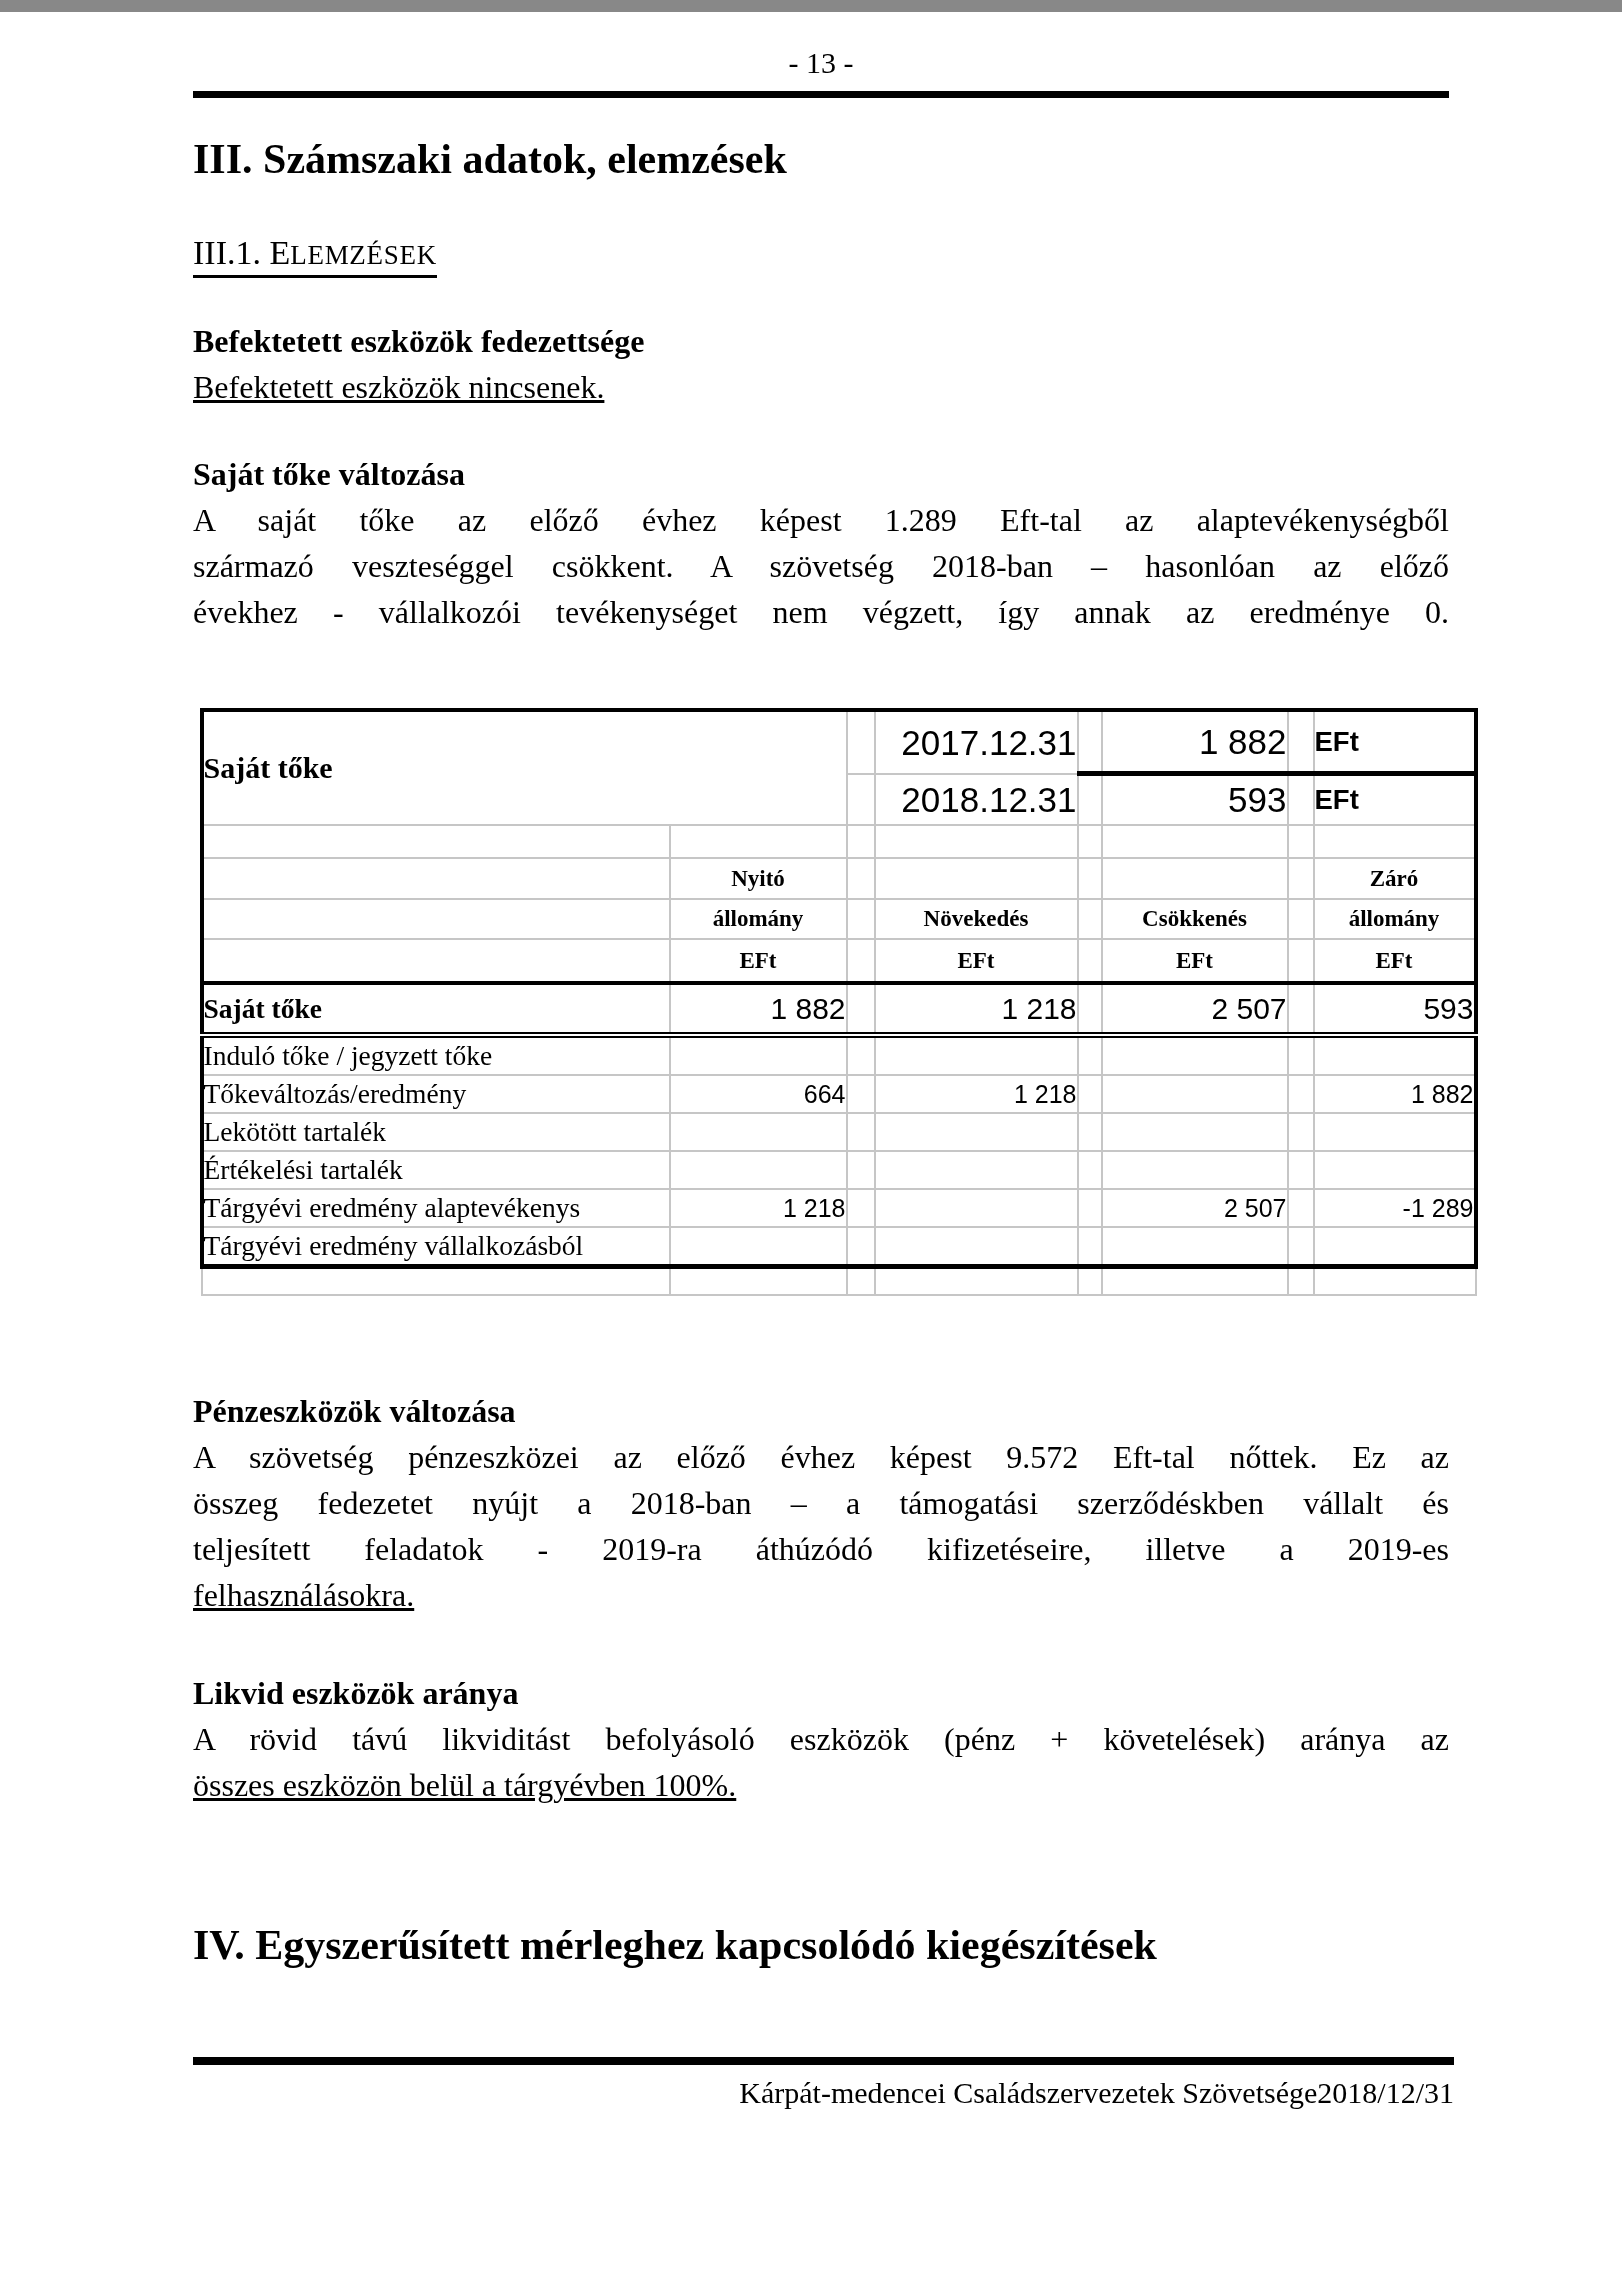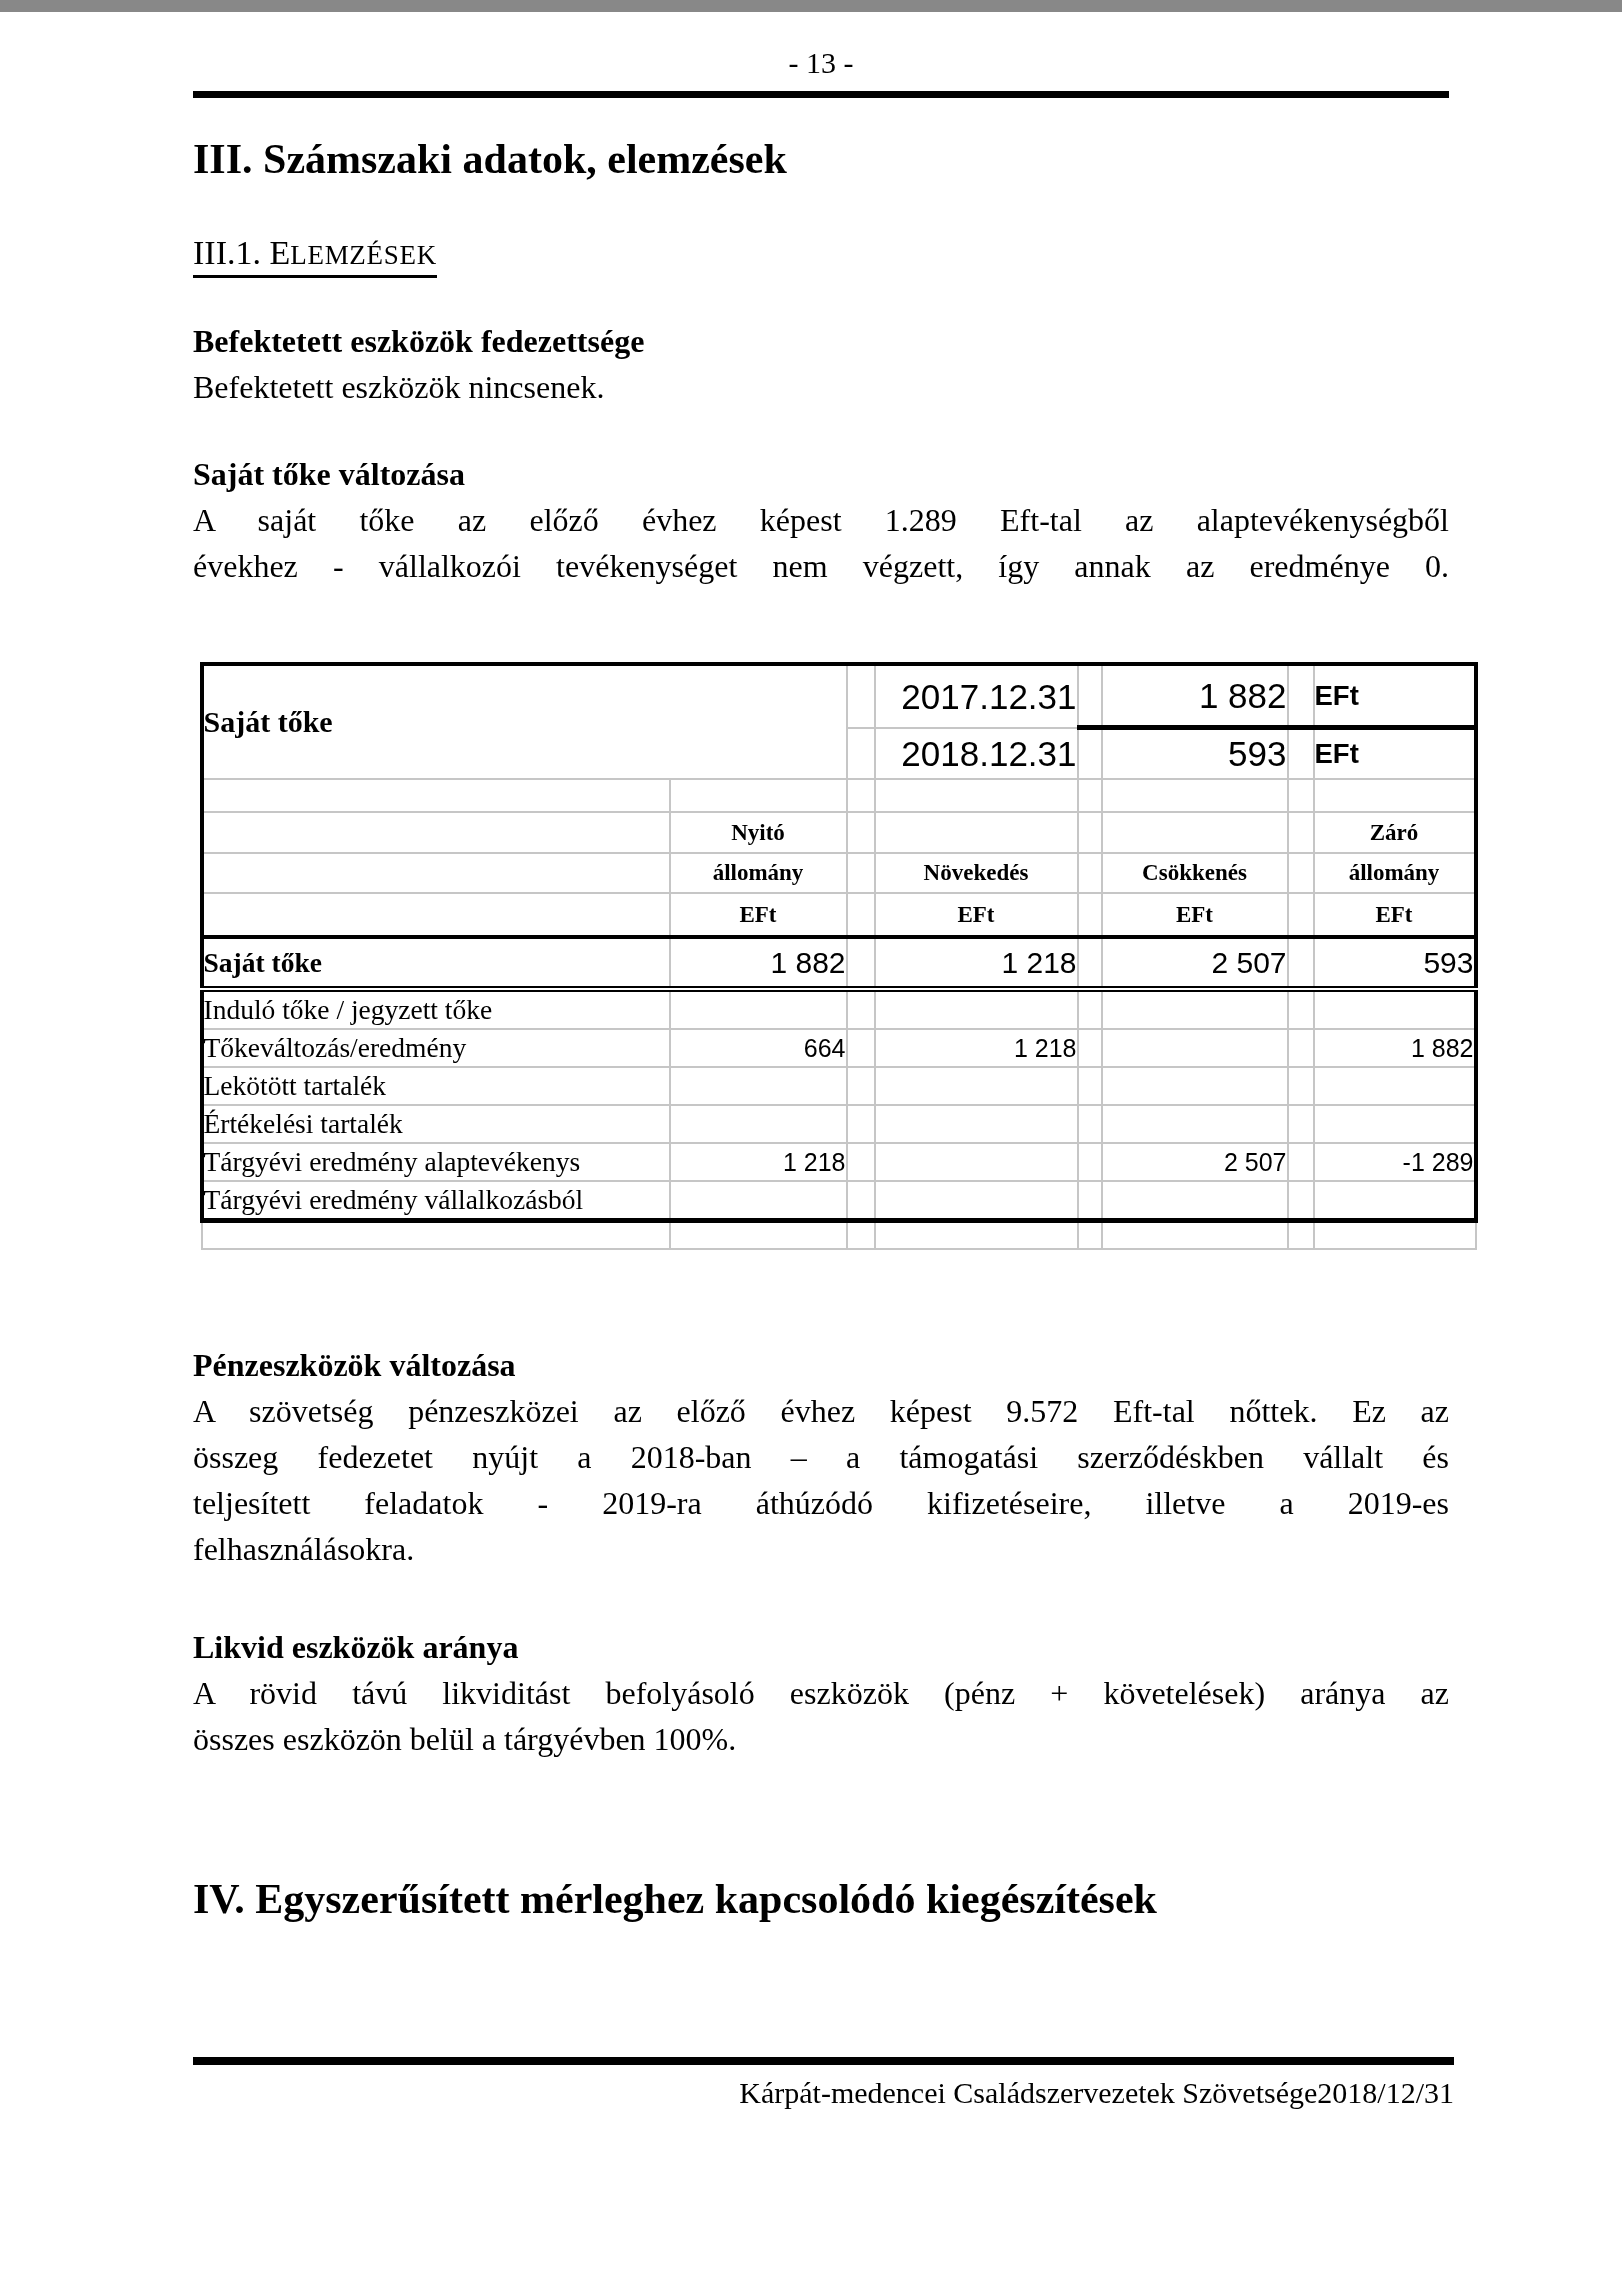--- a/index.html
+++ b/index.html
@@ -52,20 +52,21 @@
   .h3{
     font-size:32px;
     font-weight:bold;
     line-height:46px;
   }
   .mt-sec1{margin-top:43px;}
   .mt-sec2{margin-top:41px;}
   .bodyline{
     font-size:32px;
     line-height:46px;
+    text-decoration:underline;
   }
   .jline{
     font-size:32px;
     line-height:46px;
     height:46px;
     overflow:hidden;
     text-align:justify;
   }
   .jline::after{
     content:"";
@@ -177,20 +178,21 @@
 
     <div class="h1">III. Számszaki adatok, elemzések</div>
 
     <div class="h2"><span class="h2u"><span>III.1. E</span><span class="caps">LEMZÉSEK</span></span></div>
 
     <div class="h3 mt-sec1">Befektetett eszközök fedezettsége</div>
     <div class="bodyline">Befektetett eszközök nincsenek.</div>
 
     <div class="h3 mt-sec2">Saját tőke változása</div>
     <div class="jline">A saját tőke az előző évhez képest 1.289 Eft-tal az alaptevékenységből</div>
+    <div class="jline">származó veszteséggel csökkent. A szövetség 2018-ban – hasonlóan az előző</div>
     <div class="jline">évekhez - vállalkozói tevékenységet nem végzett, így annak az eredménye 0.</div>
 
     <div class="tablewrap">
       <table class="sheet">
         <colgroup>
           <col style="width:468px">
             <col style="width:177px">
             <col style="width:28px">
             <col style="width:203px">
             <col style="width:24px">

